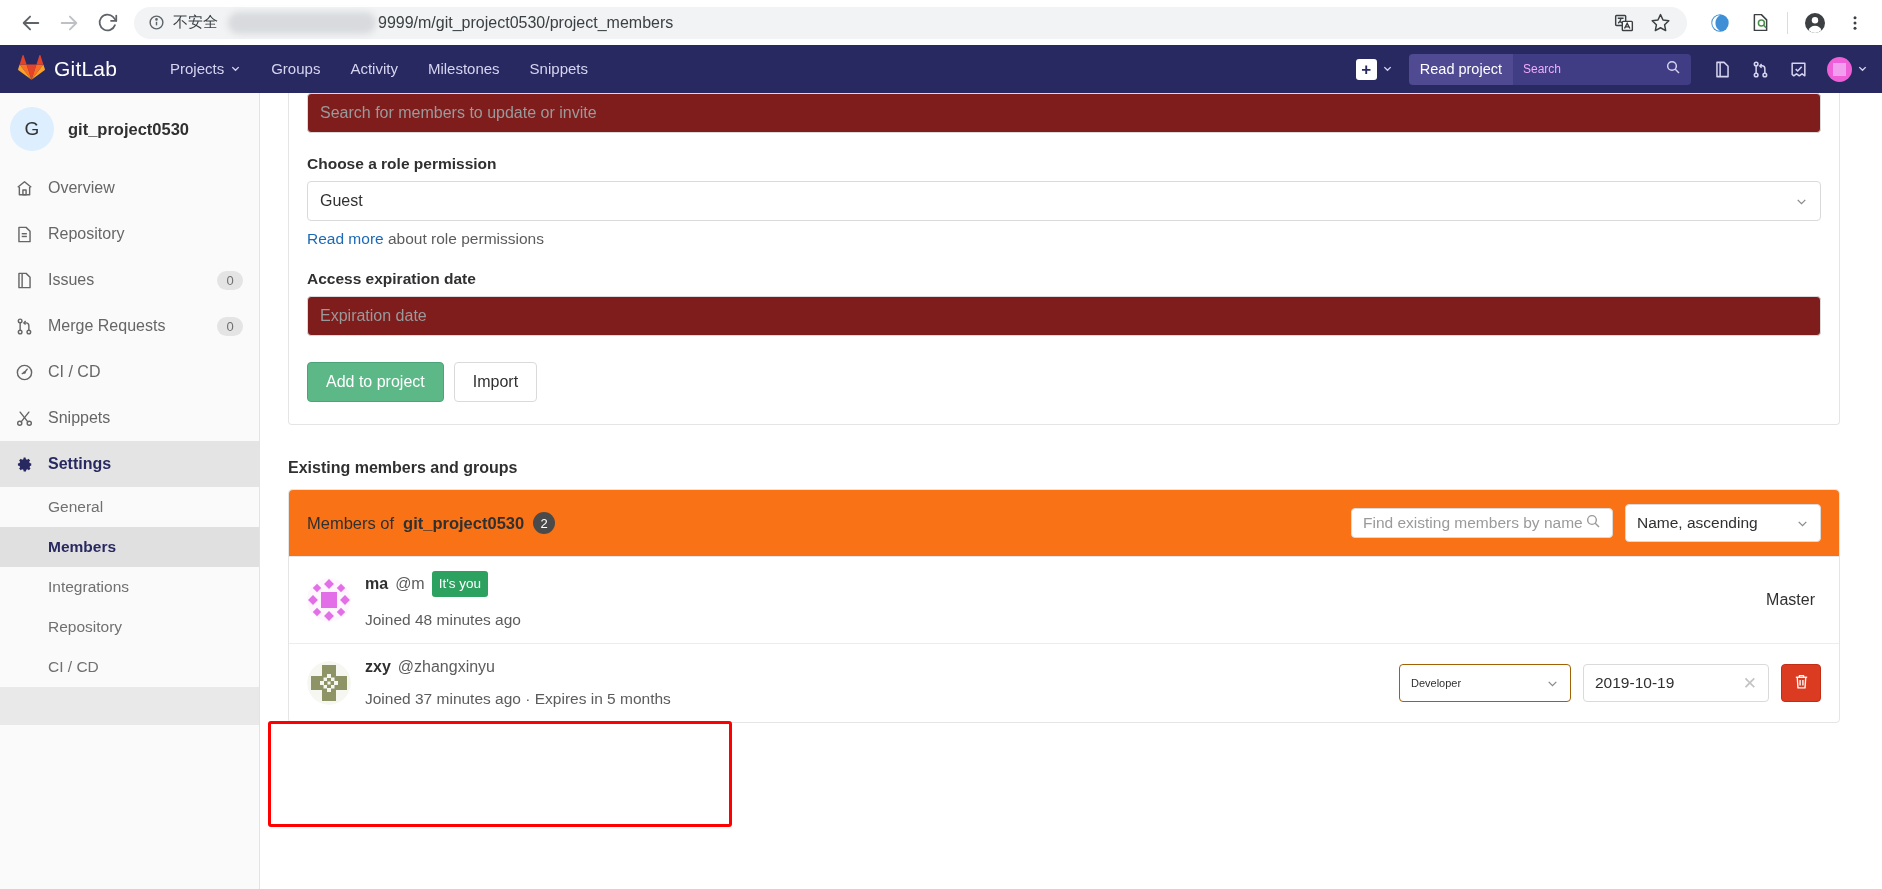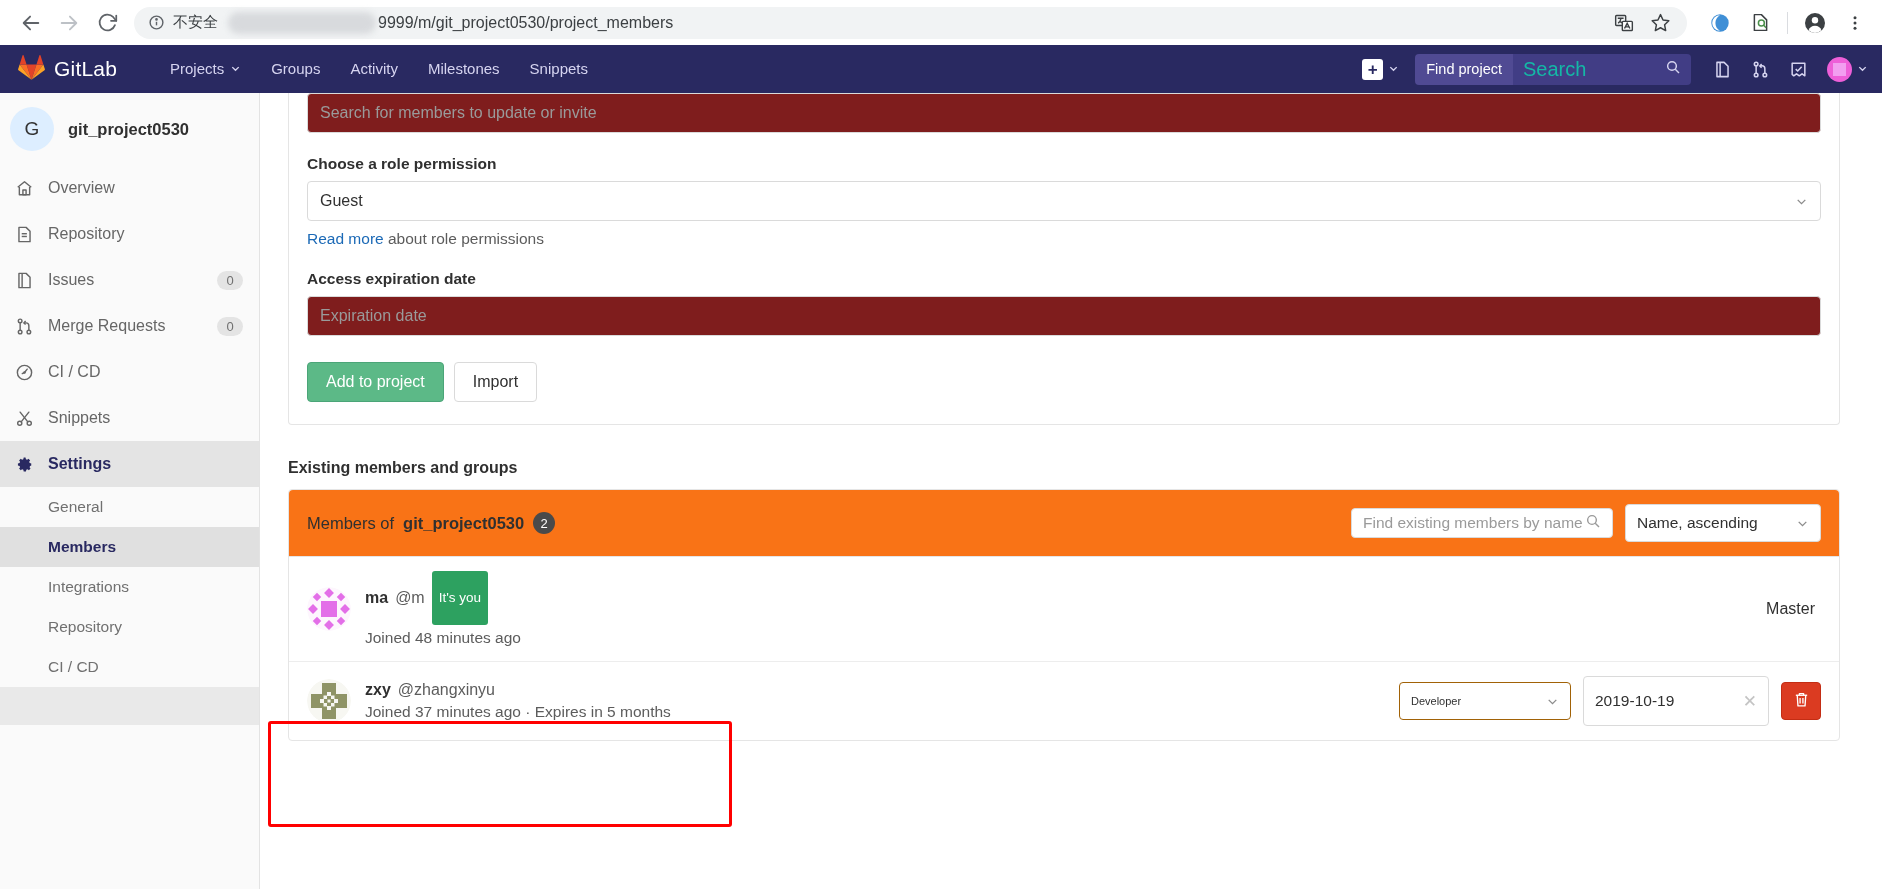--- a/index.html
+++ b/index.html
@@ -119,21 +119,21 @@
     white-space: nowrap;
   }
   .gl-search-box {
     background: #413d85;
     height: 31px;
     width: 178px;
     display: flex; align-items: center;
     padding: 0 10px;
     justify-content: space-between;
   }
-  .gl-search-ph { color: #14b8a6; font-size: 20px; }
+  .gl-search-ph { color: #f0abfc; font-size: 12px; }
   .gl-icon-btn { width: 38px; height: 48px; display: flex; align-items: center; justify-content: center; color: #d6d4f0; }
   .gl-avatar-wrap { display: flex; align-items: center; gap: 5px; padding-left: 10px; }
   .gl-avatar {
     width: 25px; height: 25px; border-radius: 50%;
     background: #ee5fd8;
     position: relative; overflow: hidden;
   }
   .gl-avatar::before {
     content: ""; position: absolute; left: 6px; top: 6px;
     width: 13px; height: 13px; background: #f29ff0;
@@ -296,35 +296,35 @@
     min-height: 74px;
   }
   .member-row:last-child { border-bottom: none; }
   .m-avatar { width: 44px; height: 44px; border-radius: 50%; flex: 0 0 44px; margin-right: 14px; overflow: hidden; }
   .m-info { flex: 1 1 auto; min-width: 0; }
   .m-line1 { display: flex; align-items: center; gap: 7px; font-size: 16px; }
   .m-name { font-weight: 700; color: #303030; }
   .m-handle { color: #5c5c5c; }
   .badge-you {
     background: #2da160; color: #fff;
-    font-size: 13.5px; padding: 18px 7px; border-radius: 3px;
+    font-size: 13.5px; padding: 4px 7px; border-radius: 3px;
     line-height: 1.35;
   }
-  .m-line2 { font-size: 15.5px; color: #5c5c5c; margin-top: 4px; }
+  .m-line2 { font-size: 15.5px; color: #5c5c5c; margin-top: 14px; }
   .m-controls { display: flex; align-items: center; gap: 12px; flex: 0 0 auto; }
   .m-static-role { font-size: 16px; color: #303030; padding-right: 6px; }
   .role-select {
     border: 1px solid #a16207; border-radius: 4px;
     height: 38px; width: 172px;
     display: flex; align-items: center; justify-content: space-between;
     padding: 0 11px; background: #fff; font-size: 11px; color: #303030;
   }
   .date-input {
     border: 1px solid #dadada; border-radius: 4px;
-    height: 50px; width: 186px;
+    height: 38px; width: 186px;
     display: flex; align-items: center; justify-content: space-between;
     padding: 0 11px; background: #fff; font-size: 15.5px; color: #303030;
   }
   .clear-x { color: #c4c4c4; font-size: 17px; line-height: 1; }
   .btn-danger {
     background: #db3b21; border: 1px solid #c32d14;
     width: 40px; height: 38px; border-radius: 4px;
     display: flex; align-items: center; justify-content: center;
     color: #fff;
   }
@@ -458,21 +458,21 @@
     <div class="gl-plus">
       <span class="gl-plus-sq">+</span>
       <span>
         <svg width="11" height="11" viewBox="0 0 24 24" fill="none" stroke="#d6d4f0" stroke-width="3">
             <polyline points="5 9 12 16 19 9"></polyline>
           </svg>
       </span>
     </div>
 
     <div class="gl-search-group">
-      <div class="gl-scope">Find project</div>
+      <div class="gl-scope">Read project</div>
       <div class="gl-search-box">
         <span class="gl-search-ph">Search</span>
         <span>
           <svg width="16" height="16" viewBox="0 0 24 24" fill="none" stroke="#d6d4f0" stroke-width="2.2">
               <circle cx="10.5" cy="10.5" r="6.5"></circle>
               <line x1="15.4" y1="15.4" x2="21" y2="21"></line>
             </svg>
         </span>
       </div>
     </div>

